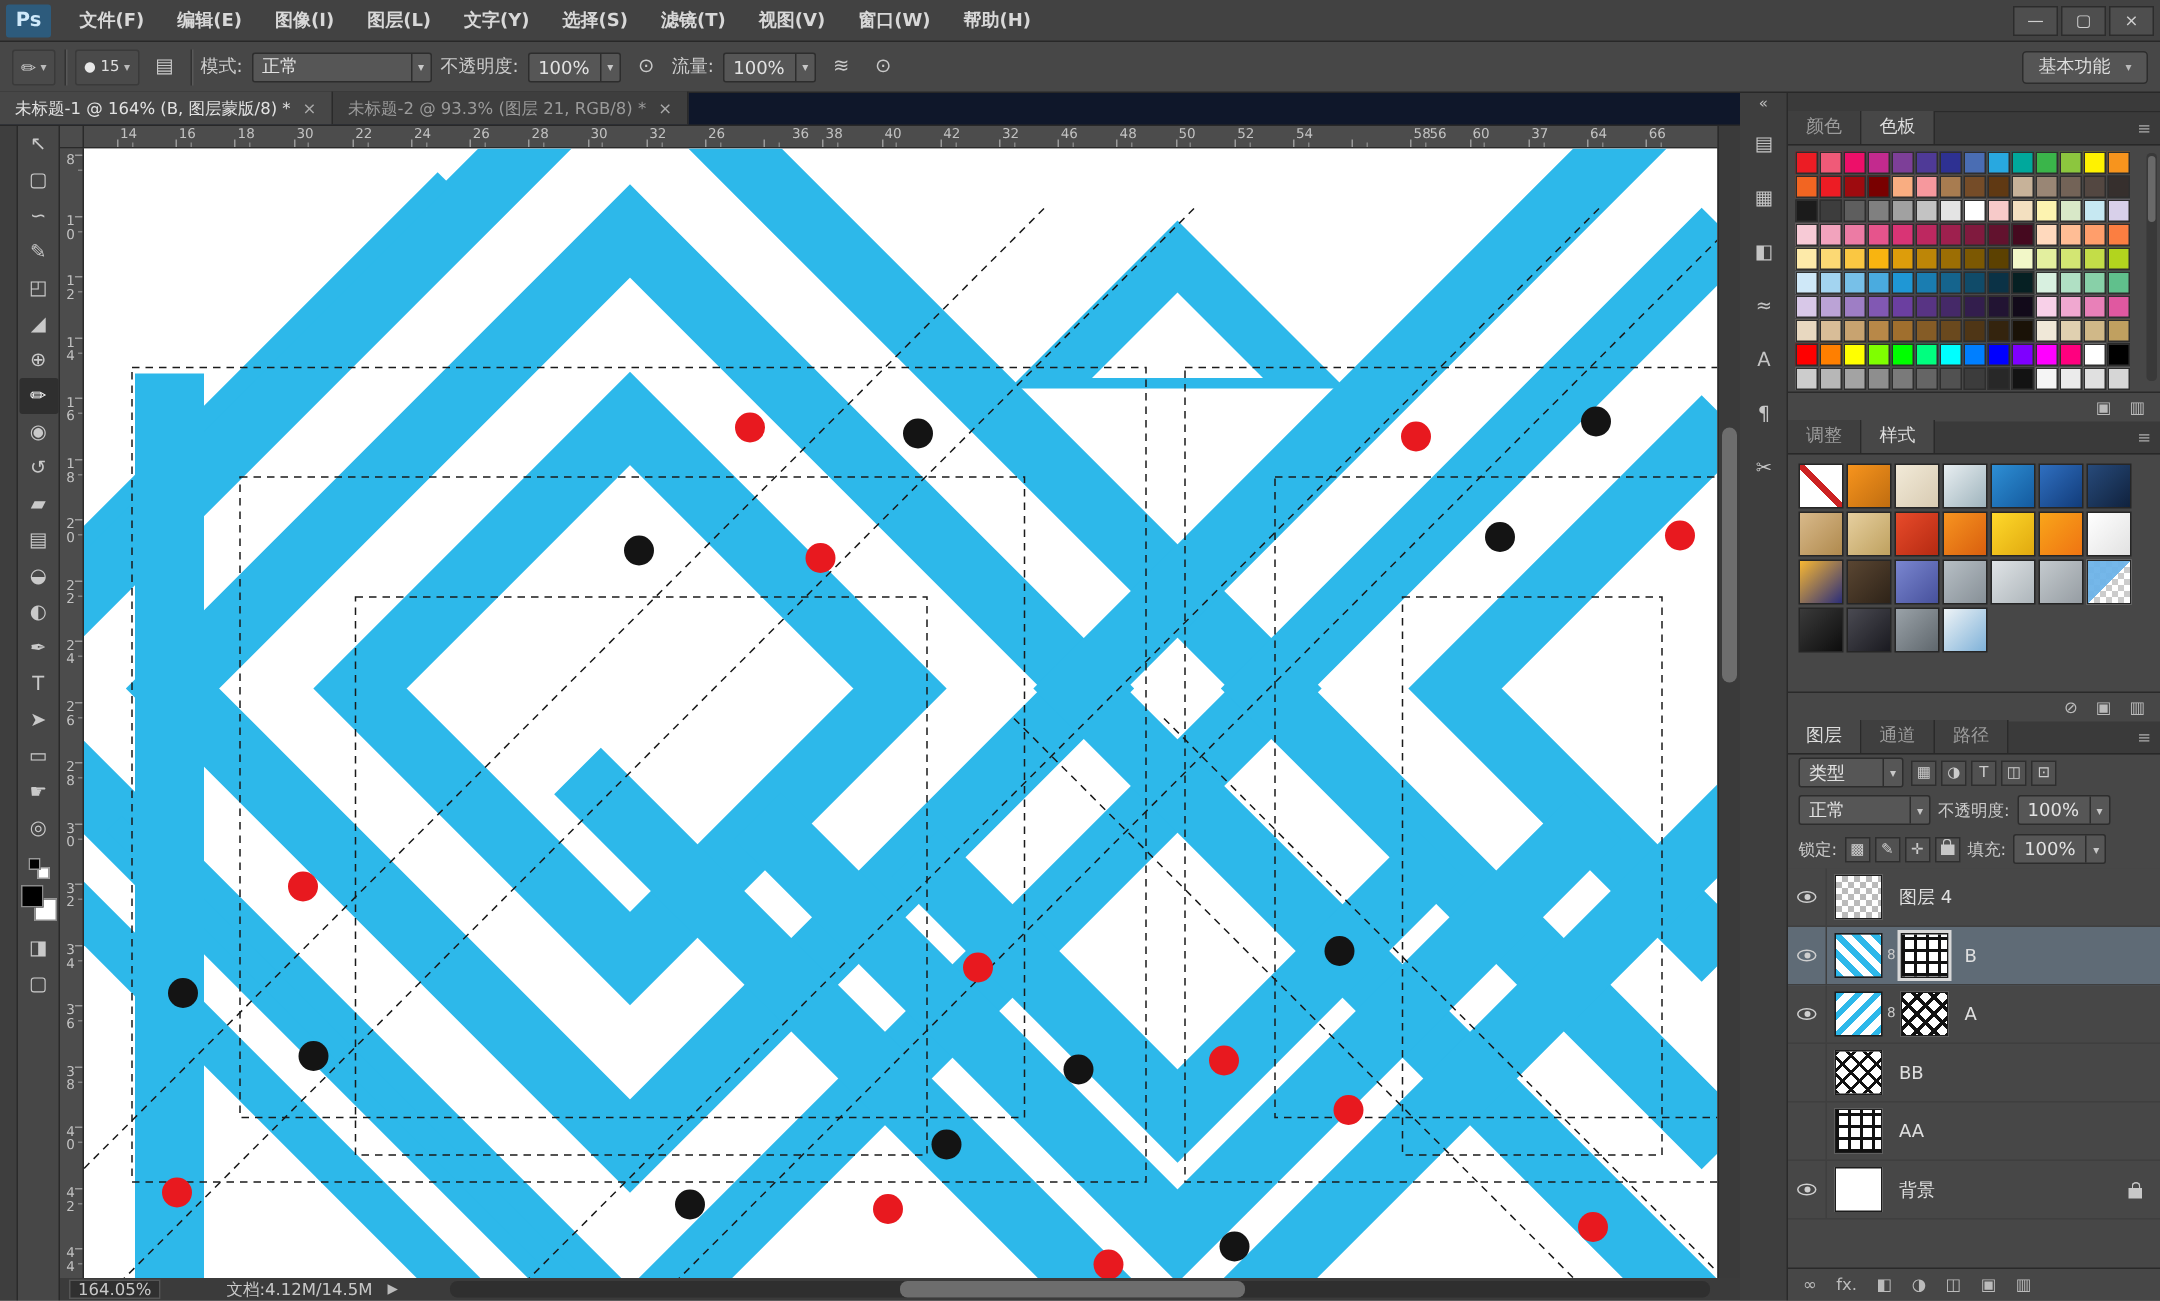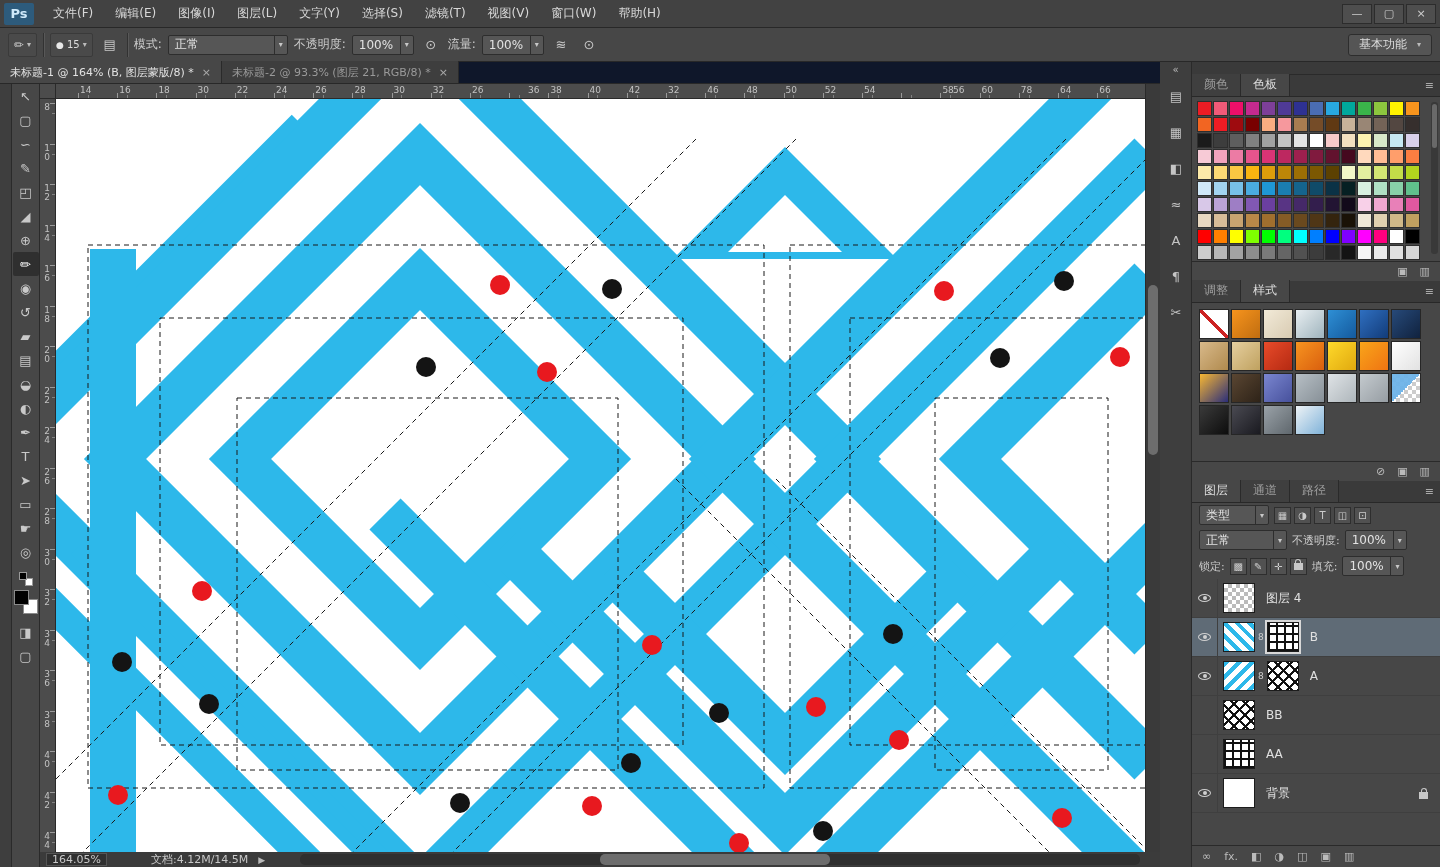--- a/index.html
+++ b/index.html
@@ -6,21 +6,21 @@
   html,body { width:1440px; height:867px; overflow:hidden; background:#474747;
     font-family:"DejaVu Sans","Liberation Sans",sans-serif; }
   #app { position:relative; width:1440px; height:867px; background:#474747; }
 
   
   .menubar { position:absolute; left:0; top:0; width:1440px; height:28px; background:#424242;
     border-bottom:1px solid #282828; display:flex; align-items:center; }
   .ps-logo { width:30px; height:22px; margin:0 8px 0 4px; background:#2d5b7c; color:#cfe9fa;
     font-weight:bold; font-size:13px; display:flex; align-items:center; justify-content:center; border-radius:2px; }
   .menus { display:flex; }
-  .menu-item { padding:0 11px; font-size:12px; color:#d8d8d8; line-height:27px; cursor:default; }
+  .menu-item { padding:0 11px; font-size:12px; color:#d8d8d8; line-height:27px; cursor:default;font-weight:bold; }
   .win-controls { margin-left:auto; display:flex; gap:2px; padding-right:4px; }
   .win-btn { width:30px; height:20px; background:#4e4e4e; border:1px solid #2c2c2c; color:#cfcfcf;
     font-size:11px; display:flex; align-items:center; justify-content:center; }
 
   
   .optionsbar { position:absolute; left:0; top:28px; width:1440px; height:34px; background:#474747;
     border-bottom:1px solid #282828; display:flex; align-items:center; gap:6px; padding:0 8px;
     font-size:12px; color:#cccccc; }
   .vsep { width:1px; height:24px; background:#323232; box-shadow:1px 0 0 #585858; flex:none; }
   .tool-pre, .brush-pre { display:flex; align-items:center; gap:3px; height:24px; padding:0 5px;
@@ -374,21 +374,21 @@
       <div class="htick mid" style="left: 815.8px;"></div>
       <div class="hrule-num" style="left: 897px;">56</div>
       <div class="htick" style="left: 845.2px;"></div>
       <div class="htick mid" style="left: 855px;"></div>
       <div class="hrule-num" style="left: 886.4px;">58</div>
       <div class="htick" style="left: 884.4px;"></div>
       <div class="htick mid" style="left: 894.2px;"></div>
       <div class="hrule-num" style="left: 925.6px;">60</div>
       <div class="htick" style="left: 923.6px;"></div>
       <div class="htick mid" style="left: 933.4px;"></div>
-      <div class="hrule-num" style="left: 964.8px;">78</div>
+      <div class="hrule-num" style="left: 964.8px;">37</div>
       <div class="htick" style="left: 962.8px;"></div>
       <div class="htick mid" style="left: 972.6px;"></div>
       <div class="hrule-num" style="left: 1004px;">64</div>
       <div class="htick" style="left: 1002px;"></div>
       <div class="htick mid" style="left: 1011.8px;"></div>
       <div class="hrule-num" style="left: 1043.2px;">66</div>
       <div class="htick" style="left: 1041.2px;"></div>
       <div class="htick mid" style="left: 1051px;"></div>
     </div>
   <div class="vruler" id="vruler">

